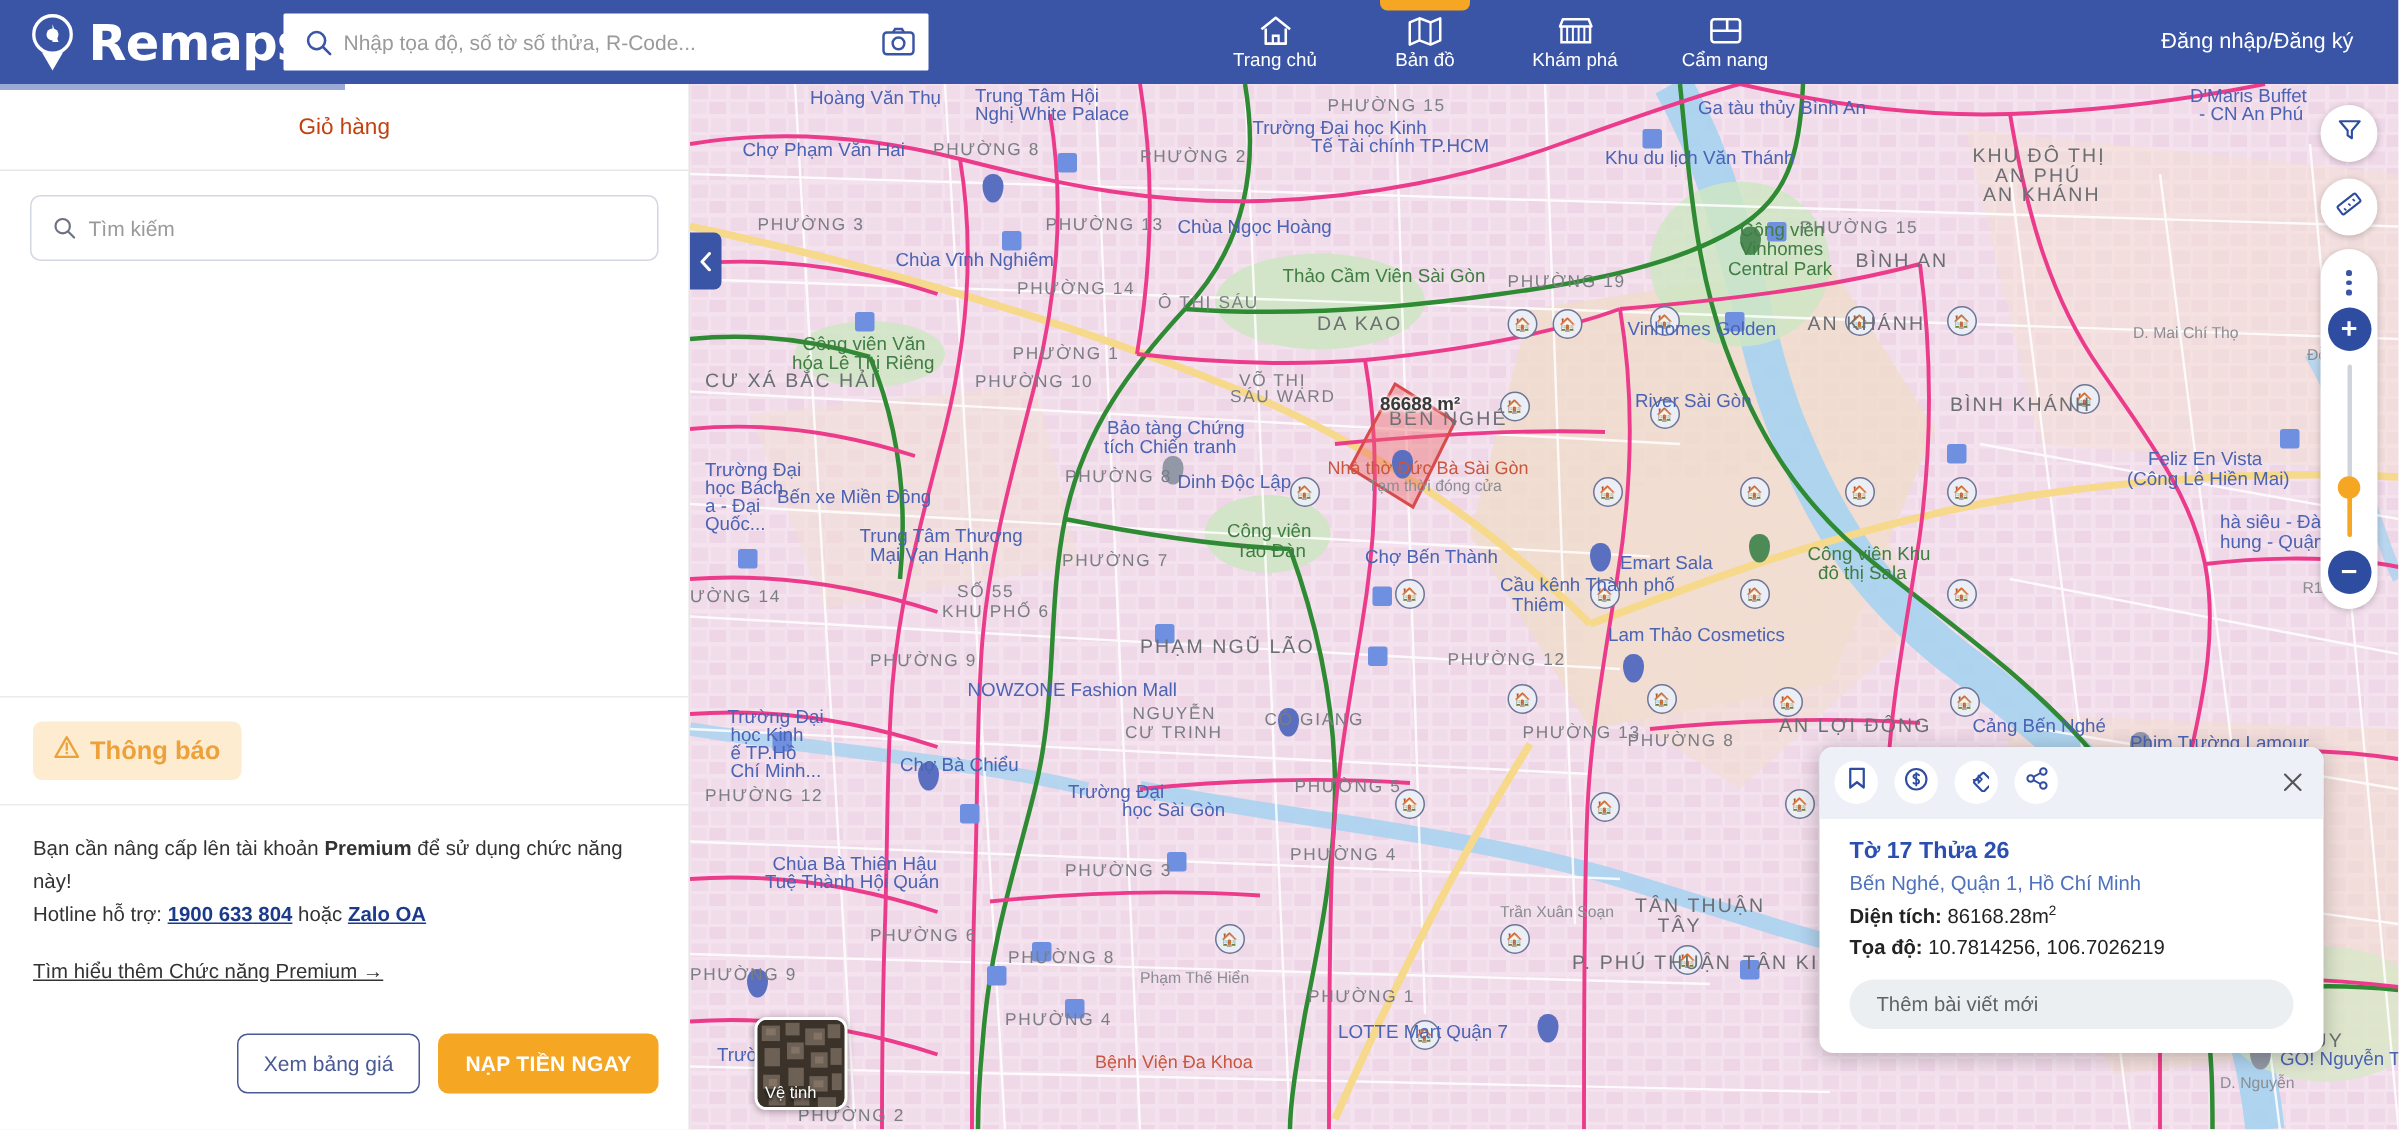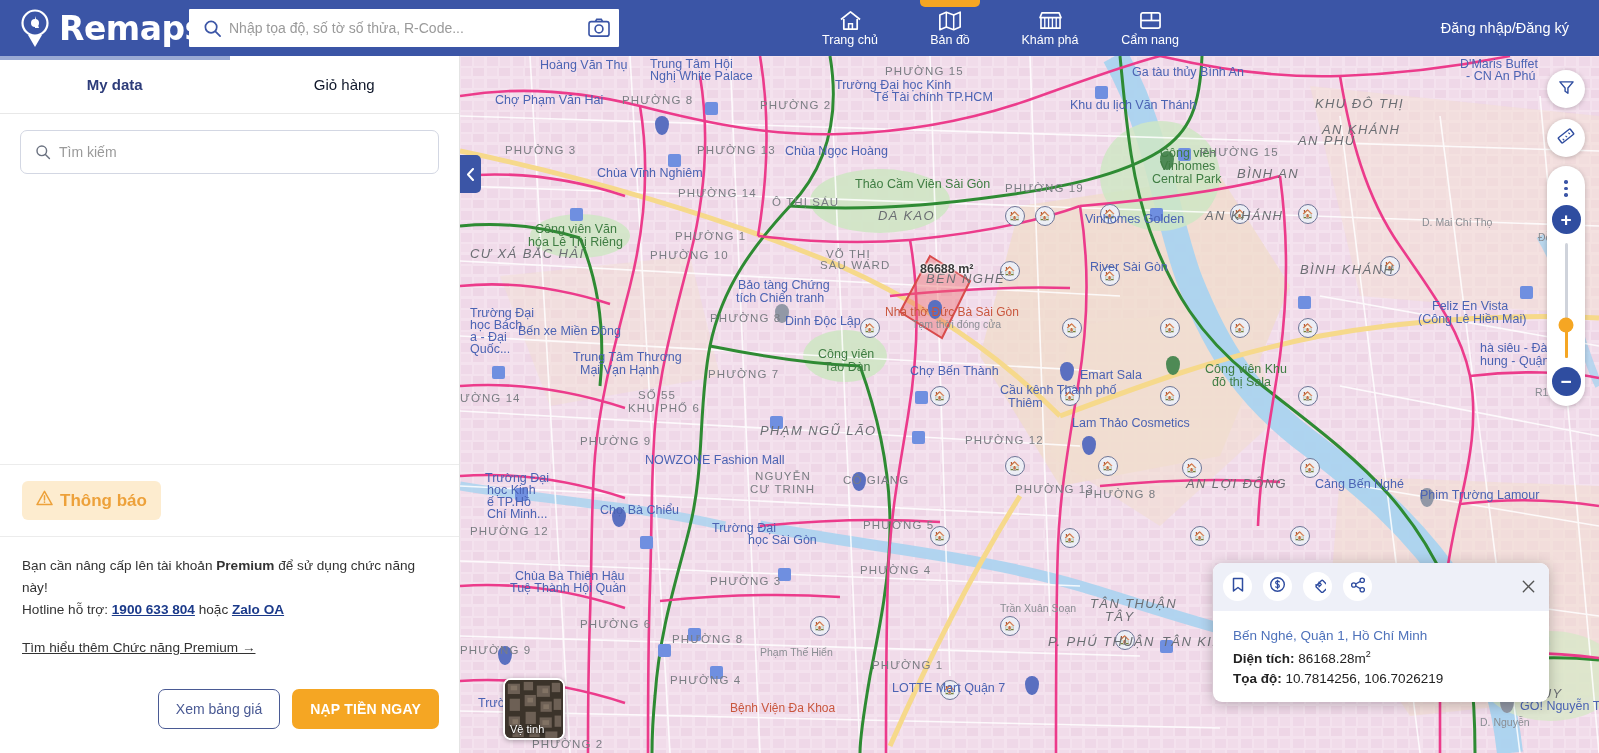--- a/index.html
+++ b/index.html
@@ -95,21 +95,21 @@
     border-right: 1px solid #e4e4e4;
     z-index: 40;
     display: flex; flex-direction: column;
   }
   .tabs {
     display: flex; height: 58px;
     border-bottom: 1px solid #e8e8e8;
   }
   .tab {
     flex: 1; display: flex; align-items: center; justify-content: center;
-    font-size: 15px; cursor: pointer; color: #0f172a;
+    font-size: 15px; cursor: pointer; color: #c2410c;
   }
   .tab.active { color: #2d3c7a; font-weight: 700; }
 
   .side-search {
     margin: 16px 20px 0 20px;
     height: 44px;
     border: 1px solid #d3d7e3; border-radius: 7px;
     display: flex; align-items: center;
   }
   .side-search .si { margin: 0 8px 0 14px; display: flex; }
@@ -165,21 +165,21 @@
     background: #f2ddea;
   }
   .map-canvas { position: absolute; inset: 0; }
   .map-label {
     position: absolute; white-space: nowrap;
     font-size: 12px; color: #5f6368;
     font-family: "Liberation Sans", sans-serif;
     pointer-events: none;
   }
   .ml-ward { color: #7a7d83; letter-spacing: 1.1px; font-size: 11.5px; }
-  .ml-area { color: #6b6e73; letter-spacing: 1.4px; font-size: 13px; font-style: italic; }
+  .ml-area { color: #6b6e73; letter-spacing: 1.4px; font-size: 13px; }
   .ml-poi  { color: #4b63b3; font-size: 12.5px; }
   .ml-park { color: #3f7d43; font-size: 12.5px; }
   .ml-road { color: #8a8d93; font-size: 10.5px; }
   .ml-red  { color: #c9563d; font-size: 12px; }
 
   .poi-dot {
     position: absolute; width: 20px; height: 20px;
     border-radius: 50%; border: 1.6px solid #6d7596;
     background: #eceef5;
     display: flex; align-items: center; justify-content: center;
@@ -394,21 +394,20 @@
     </div>
 
     <div class="auth-link">Đăng nhập/Đăng ký</div>
   </div>
 
   <div class="loadbar"></div>
 
   <div class="sidebar">
 
     <div class="tabs">
-      <div class="tab active">My data</div>
       <div class="tab">Giỏ hàng</div>
     </div>
 
     <div class="side-search">
       <span class="si">
         <svg width="16" height="16" viewBox="0 0 20 20">
           <circle cx="8.5" cy="8.5" r="6" fill="none" stroke="#6b7280" stroke-width="1.8"></circle>
           <line x1="13" y1="13" x2="18" y2="18" stroke="#6b7280" stroke-width="1.8" stroke-linecap="round"></line>
         </svg>
       </span>
@@ -631,21 +630,21 @@
         <div class="map-label ml-poi" style="left: 190px; top: 13px;">Nghị White Palace</div>
         <div class="map-label ml-ward" style="left: 425px; top: 9px;">PHƯỜNG 15</div>
         <div class="map-label ml-poi" style="left: 672px; top: 9px;">Ga tàu thủy Bình An</div>
         <div class="map-label ml-poi" style="left: 1000px; top: 1px;">D'Maris Buffet</div>
         <div class="map-label ml-poi" style="left: 1006px; top: 13px;">- CN An Phú</div>
         <div class="map-label ml-poi" style="left: 35px; top: 37px;">Chợ Phạm Văn Hai</div>
         <div class="map-label ml-ward" style="left: 162px; top: 38px;">PHƯỜNG 8</div>
         <div class="map-label ml-ward" style="left: 300px; top: 43px;">PHƯỜNG 2</div>
         <div class="map-label ml-poi" style="left: 610px; top: 42px;">Khu du lịch Văn Thánh</div>
         <div class="map-label ml-area" style="left: 855px; top: 40px;">KHU ĐÔ THỊ</div>
-        <div class="map-label ml-area" style="left: 838px; top: 53px; margin-top: 24px;">AN PHÚ</div>
+        <div class="map-label ml-area" style="left: 870px; top: 53px;">AN PHÚ</div>
         <div class="map-label ml-area" style="left: 862px; top: 66px;">AN KHÁNH</div>
         <div class="map-label ml-poi" style="left: 375px; top: 22px;">Trường Đại học Kinh</div>
         <div class="map-label ml-poi" style="left: 375px; top: 34px; padding-left: 39px;">Tế Tài chính TP.HCM</div>
         <div class="map-label ml-ward" style="left: 45px; top: 88px;">PHƯỜNG 3</div>
         <div class="map-label ml-ward" style="left: 237px; top: 88px;">PHƯỜNG 13</div>
         <div class="map-label ml-poi" style="left: 137px; top: 110px;">Chùa Vĩnh Nghiêm</div>
         <div class="map-label ml-poi" style="left: 325px; top: 88px;">Chùa Ngọc Hoàng</div>
         <div class="map-label ml-park" style="left: 700px; top: 90px;">Công viên</div>
         <div class="map-label ml-park" style="left: 700px; top: 103px;">Vinhomes</div>
         <div class="map-label ml-park" style="left: 692px; top: 116px;">Central Park</div>
@@ -862,26 +861,28 @@
         </div>
         <div class="popup-close">
           <svg width="15" height="15" viewBox="0 0 16 16">
             <line x1="2.5" y1="2.5" x2="13.5" y2="13.5" stroke="#555" stroke-width="1.5" stroke-linecap="round"></line>
             <line x1="13.5" y1="2.5" x2="2.5" y2="13.5" stroke="#555" stroke-width="1.5" stroke-linecap="round"></line>
           </svg>
         </div>
       </div>
 
       <div class="popup-body">
+        <div class="p-title">Tờ 17 Thửa 26</div>
         <div class="p-addr">Bến Nghé, Quận 1, Hồ Chí Minh</div>
         <div class="p-row">
           <b>Diện tích:</b>
           <span>86168.28m</span><sup>2</sup>
         </div>
         <div class="p-row">
           <b>Tọa độ:</b>
           <span>10.7814256, 106.7026219</span>
         </div>
+        <div class="p-input">Thêm bài viết mới</div>
       </div>
     </div>
 
   </div>
 </div>
 
 </body></html>

